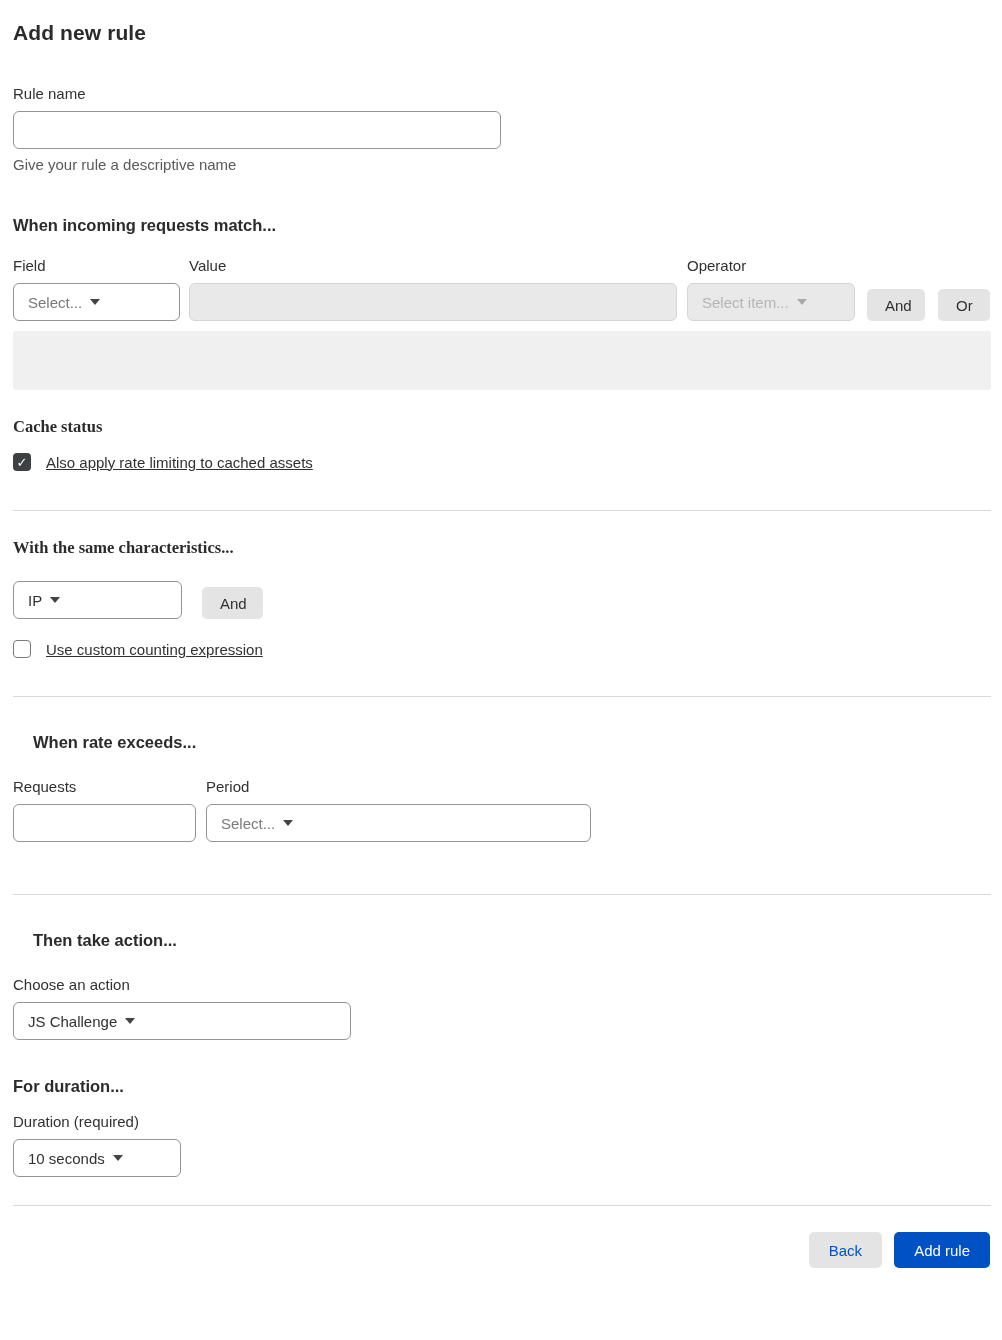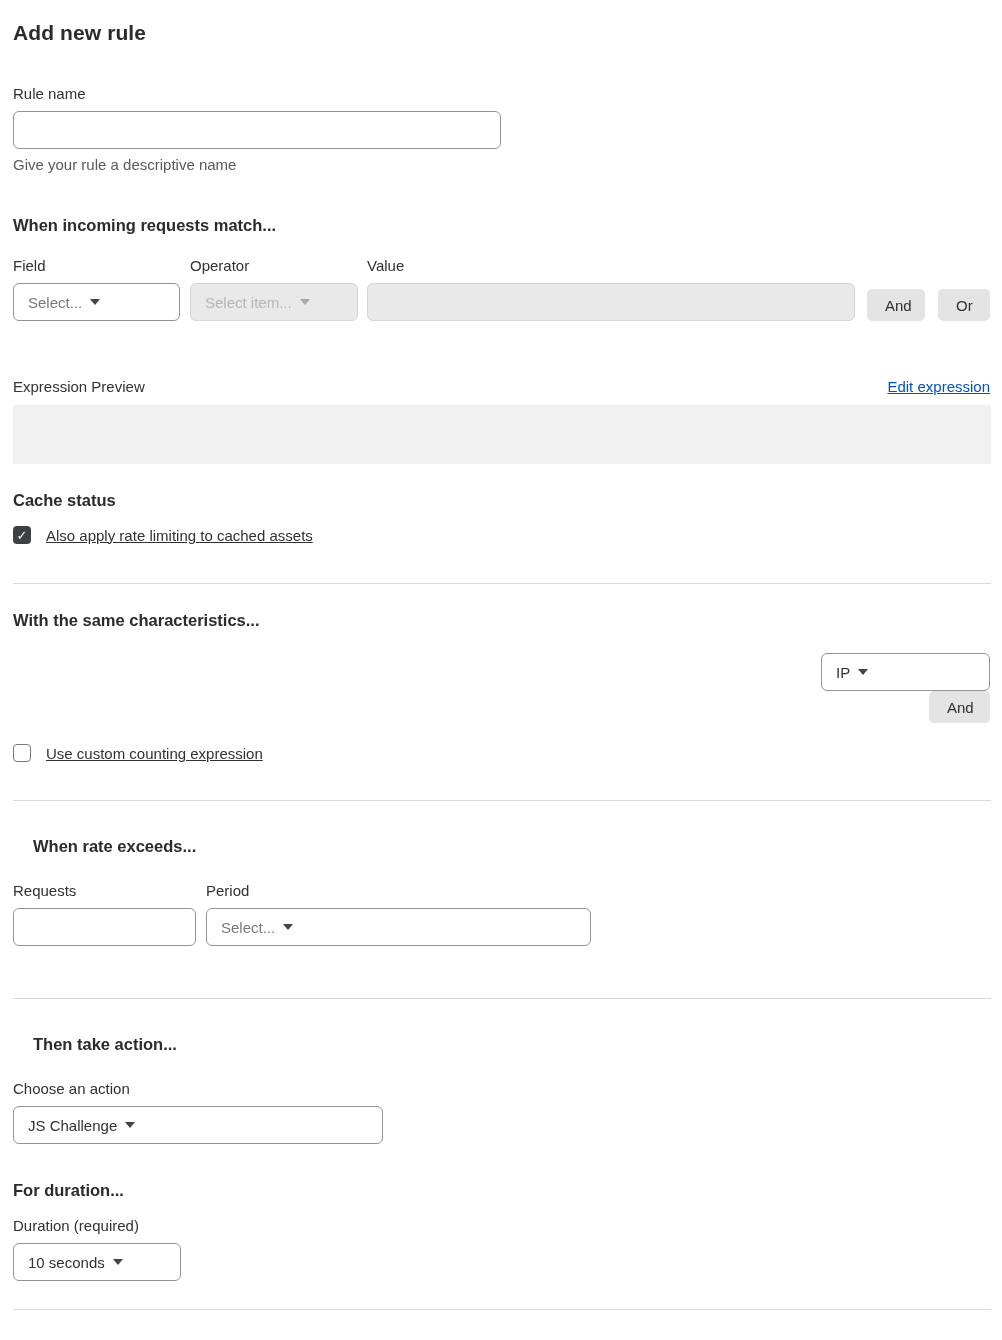--- a/index.html
+++ b/index.html
@@ -76,39 +76,39 @@
   .checkbox-label { font-size: 15px; color: #313131; margin-left: 15px; text-decoration: underline; }
 
   .divider { border: none; border-top: 1px solid #d9d9d9; width: 978px; margin-left: 0; }
 
   .w-ip { width: 169px; }
   .btn-and2 { width: 61px; margin-left: 20px; }
 
   .w-requests { width: 183px; }
   .w-period { width: 385px; margin-left: 10px; }
 
-  .w-action { width: 370px; }
+  .w-action { width: 338px; }
   .w-duration { width: 168px; }
 
   .footer-actions { display: flex; justify-content: flex-end; align-items: center; margin-top: 26px; padding-right: 0; }
   .back-btn {
     height: 36px; padding: 0 20px; background: #e4e4e4; color: #0051c3;
     border: none; border-radius: 5px; font-size: 15px; font-family: inherit; cursor: pointer;
   }
   .add-rule-btn {
     height: 36px; padding: 0 20px; background: #0051c3; color: #ffffff;
     border: none; border-radius: 5px; font-size: 15px; font-family: inherit; cursor: pointer;
     margin-left: 12px;
   }
 
   .mt-40 { margin-top: 40px; }
   .mt-44 { margin-top: 43px; }
   .mt-22 { margin-top: 22px; }
-  .mt-27 { margin-top: 27px; }
-  .mt-23 { margin-top: 23px; flex-direction: column; }
+  .mt-27 { margin-top: 27px; font-family: Liberation Serif, serif; }
+  .mt-23 { margin-top: 23px; }
   .mt-21 { margin-top: 21px; }
   .mt-38 { margin-top: 38px; }
   .mt-36 { margin-top: 36px; margin-left: 20px; }
   .mt-26 { margin-top: 26px; }
   .mt-52 { margin-top: 52px; }
   .mt-37 { margin-top: 37px; }
   .mt-17 { margin-top: 17px; }
   .mt-28 { margin-top: 28px; }
   .mt-39 { margin-top: 39px; }
 </style>
@@ -128,39 +128,35 @@
   <div class="section-heading mt-44">When incoming requests match...</div>
 
   <div class="row mt-22">
     <div class="col w-field">
       <span class="field-label">Field</span>
       <div class="fake-select">
         <span class="placeholder">Select...</span>
         <span class="caret"></span>
       </div>
     </div>
+    <div class="col w-value">
+      <span class="field-label">Value</span>
+      <input class="text-input" type="text" disabled="" value="" style="">
+    </div>
     <div class="col w-operator">
       <span class="field-label">Operator</span>
       <div class="fake-select disabled">
         <span class="placeholder">Select item...</span>
         <span class="caret"></span>
       </div>
     </div>
-    <div class="col w-value">
-      <span class="field-label">Value</span>
-      <input class="text-input" type="text" disabled="" value="" style="">
-    </div>
     <button class="gray-btn btn-and1">And</button>
     <button class="gray-btn btn-or1">Or</button>
   </div>
 
-  <div class="preview-header">
-    <span class="preview-label">Expression Preview</span>
-    <a class="edit-link">Edit expression</a>
-  </div>
   <div class="preview-box"></div>
 
   <div class="section-heading mt-27">Cache status</div>
   <div class="checkbox-row">
     <span class="checkbox checked">
       <span>✓</span>
     </span>
     <span class="checkbox-label">Also apply rate limiting to cached assets</span>
   </div>
 
@@ -207,14 +203,18 @@
 
   <div class="section-heading mt-37">For duration...</div>
   <label class="field-label mt-17">Duration (required)</label>
   <div class="fake-select w-duration">
     <span>10 seconds</span>
     <span class="caret"></span>
   </div>
 
   <hr class="divider mt-28">
 
+  <div class="footer-actions">
+    <button class="back-btn">Back</button>
+    <button class="add-rule-btn">Add rule</button>
+  </div>
 
 </div>
 
 </body></html>

